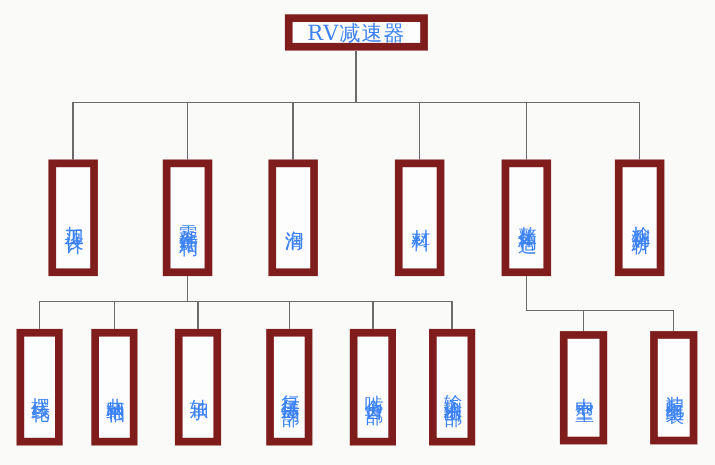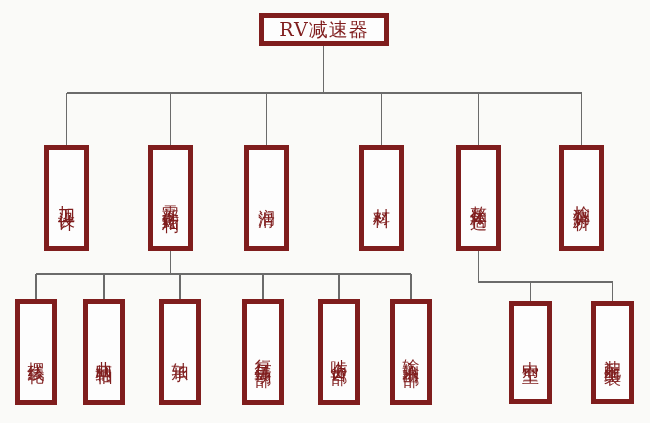--- a/index.html
+++ b/index.html
@@ -16,25 +16,25 @@
   }
   .wires {
     position: absolute; left: 0; top: 0;
     width: 650px; height: 423px;
     pointer-events: none;
   }
   .node {
     position: absolute;
     box-sizing: border-box;
     background: #fdfdfd;
-    border: 5px solid #7f1d1d;
+    border: 7px solid #7f1d1d;
     display: flex;
     align-items: center;
     justify-content: center;
-    color: #7f1d1d;
+    color: #3b82f6;
   }
   .node .lbl { display: block; }
   .node.h .lbl {
     font-size: 19px;
     letter-spacing: 1px;
     white-space: nowrap;
   }
   .node.v .lbl {
     writing-mode: vertical-lr;
     text-orientation: upright;

